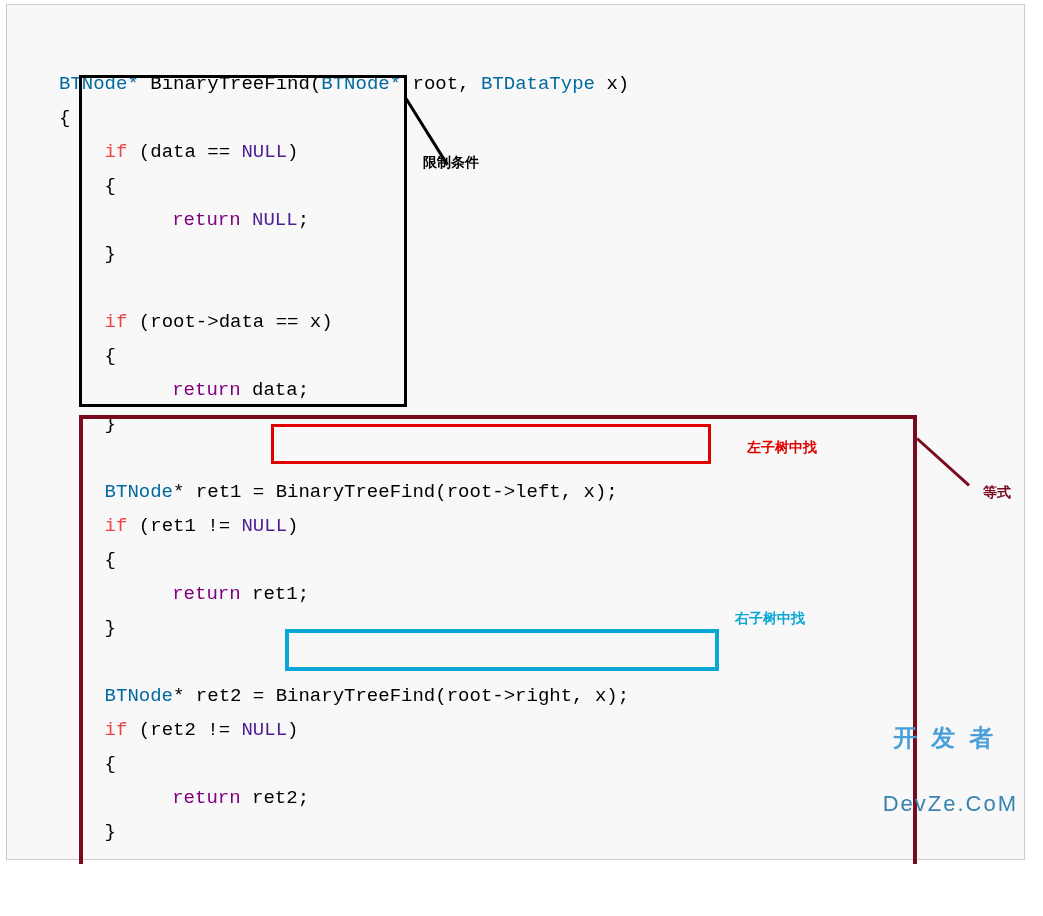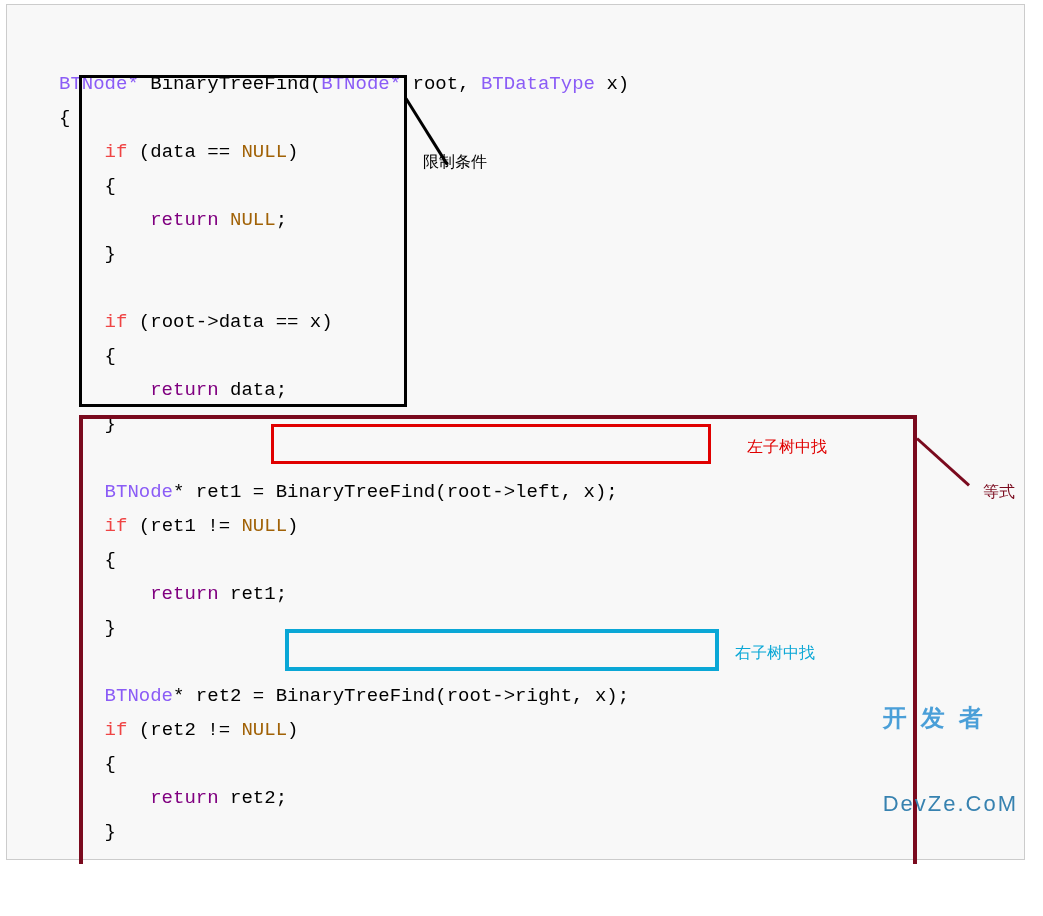--- a/index.html
+++ b/index.html
@@ -14,24 +14,24 @@
     position: relative;
     background: #f8f8f8;
     border: 1px solid #ccc;
     margin: 4px 6px;
     padding: 28px 10px 28px 52px;
     width: 1019px;
     height: 856px;
     box-sizing: border-box;
     white-space: pre;
   }
-  .kw-type   { color: #8b5cf6; }   
+  .kw-type   { color: #0369a1; }   
   .kw-func   { color: #000000; }   
-  .kw-null   { color: #a16207; }
-  .kw-return { color: #800080; }   
+  .kw-null   { color: #4c1d95; }
+  .kw-return { color: #800080; margin-left: 22px; }   
   .kw-if     { color: #ef4444; }
 
   
   .overlay { position: absolute; box-sizing: border-box; }
   .box-black {
     border: 3px solid #000;
     left: 72px; top: 70px; width: 328px; height: 332px;
   }
   .box-maroon {
     border: 4px solid #7a0a1e;
@@ -40,35 +40,35 @@
   .box-red {
     border: 3px solid #e00000;
     left: 264px; top: 419px; width: 440px; height: 40px;
   }
   .box-cyan {
     border: 4px solid #0aa7d6;
     left: 278px; top: 624px; width: 434px; height: 42px;
   }
 
   
-  .label { position: absolute; font-family: "Microsoft YaHei","SimSun",sans-serif; font-size: 16px; white-space: nowrap; }
+  .label { position: absolute; font-family: "Microsoft YaHei","SimSun",sans-serif; font-size: 14px; white-space: nowrap; font-weight: bold; }
   .label-black  { color:#000;  left:416px; top:140px; }
   .label-red    { color:#e00000; left:740px; top:425px; }
-  .label-cyan   { color:#0aa7d6; left:728px; top:631px; }
+  .label-cyan   { color:#0aa7d6; left:728px; top:596px; }
   .label-maroon { color:#7a0a1e; left:976px; top:470px; }
 
   
   .line { position:absolute; height:0; border-top:3px solid; transform-origin:left center; }
   .line-black  { border-color:#000;  left:399px; top:92px;  width:78px; transform:rotate(58deg); }
   .line-maroon { border-color:#7a0a1e; left:910px; top:432px; width:70px; transform:rotate(42deg); }
 
   
-  .watermark { position:absolute; right:6px; bottom:0; text-align:left; font-family:"Microsoft YaHei",sans-serif; line-height:22px; pointer-events:none; }
+  .watermark { position:absolute; right:6px; bottom:0; text-align:center; font-family:"Microsoft YaHei",sans-serif; line-height:22px; pointer-events:none; }
   .watermark .wm1 { color:#4a9fd8; font-size:24px; letter-spacing:14px; font-weight:600; }
-  .watermark .wm2 { color:#3782b0; font-size:22px; letter-spacing:2px;margin-top:20px; }
+  .watermark .wm2 { color:#3782b0; font-size:22px; letter-spacing:2px; }
 </style>
 </head>
 <body>
 
 <div class="code-block">
 <span class="kw-type">BTNode</span><span class="kw-type">*</span> <span class="kw-func">BinaryTreeFind</span><span>(</span><span class="kw-type">BTNode</span><span class="kw-type">*</span> <span>root</span><span>,</span> <span class="kw-type">BTDataType</span> <span>x</span><span>)</span>
 <span>{</span>
     <span class="kw-if">if</span><span> (data == </span><span class="kw-null">NULL</span><span>)</span>
     <span>{</span>
         <span class="kw-return">return</span><span class="kw-null"> NULL</span><span>;</span>

